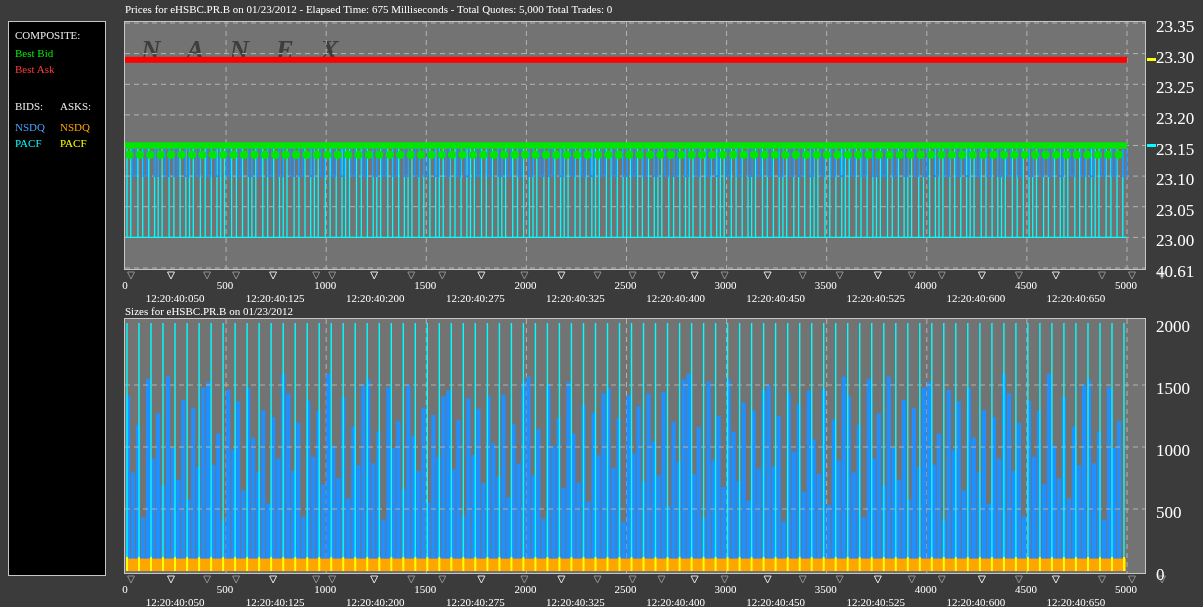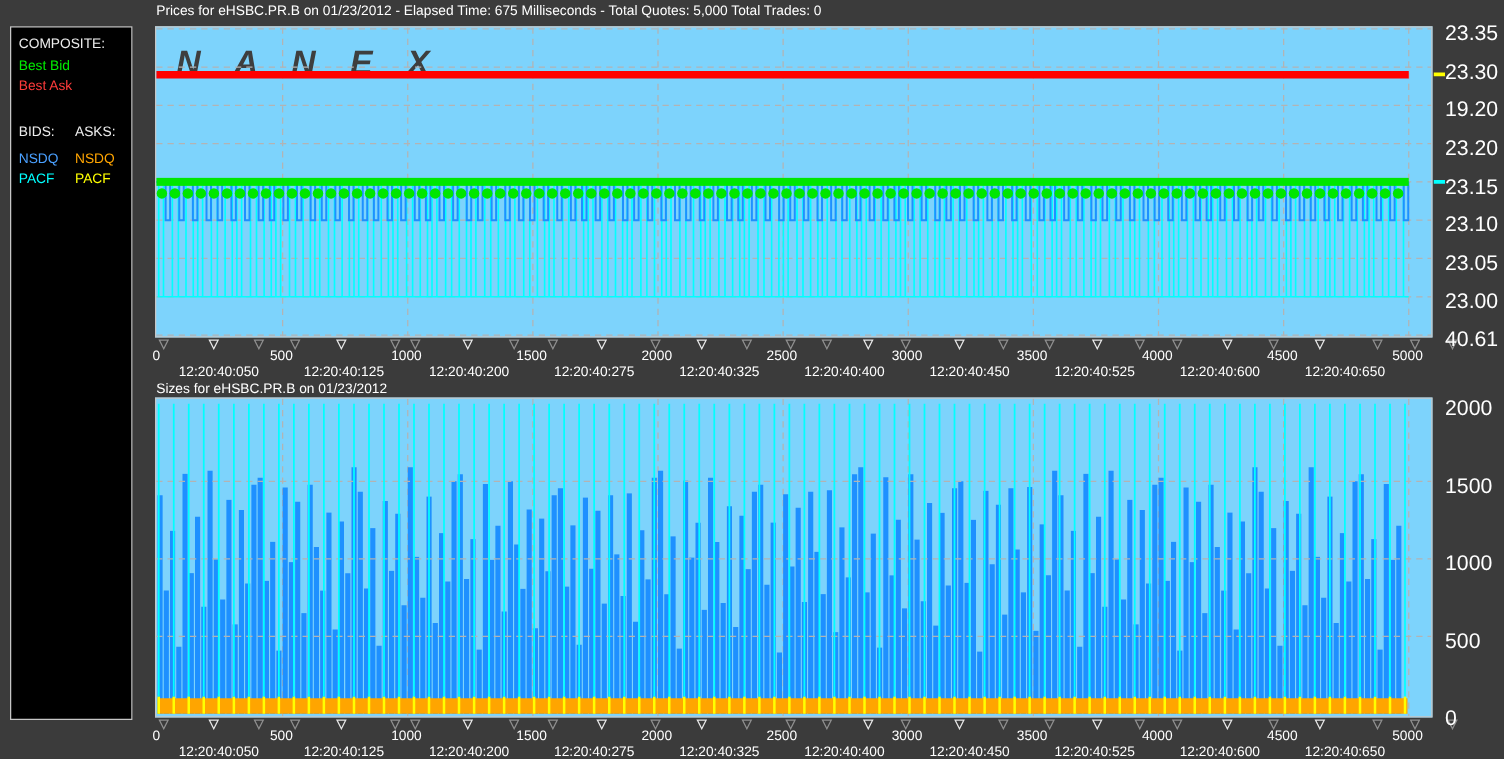--- a/index.html
+++ b/index.html
@@ -1,19 +1,19 @@
 <!DOCTYPE html>
 <html><head>
 <meta charset="utf-8">
 <style>
   html,body{margin:0;padding:0;background:#3b3b3b;}
   .screen{position:relative;width:1203px;height:607px;background:#3b3b3b;overflow:hidden;
-          font-family:Liberation Sans, sans-serif;}
+          font-family:Liberation Serif, serif;}
   .txt{position:absolute;font-size:11px;color:#ffffff;white-space:nowrap;}
-  .plot{position:absolute;background:#7dd3fc;border:1px solid #c6c6c6;}
+  .plot{position:absolute;background:#737373;border:1px solid #c6c6c6;}
   .sidebar{position:absolute;left:8px;top:21px;width:96px;height:553px;background:#000;border:1px solid #c6c6c6;}
   .sb{position:absolute;font-size:11px;white-space:nowrap;color:#ececec;}
   .wm{font-size:27px;font-style:italic;font-weight:bold;fill:#3e3e3e;letter-spacing:10px;}
   .tick{position:absolute;font-size:11px;color:#fff;transform:translateX(-50%);white-space:nowrap;}
   .ylab{position:absolute;font-size:17px;color:#fff;white-space:nowrap;}
   .edge-tick{position:absolute;width:9px;height:3px;}
   svg{display:block;}
 </style>
 </head>
 <body>
@@ -218,21 +218,21 @@
       <span class="tick" style="left: 575.45px; top: 292px;">12:20:40:325</span>
       <span class="tick" style="left: 675.55px; top: 292px;">12:20:40:400</span>
       <span class="tick" style="left: 775.65px; top: 292px;">12:20:40:450</span>
       <span class="tick" style="left: 875.75px; top: 292px;">12:20:40:525</span>
       <span class="tick" style="left: 975.85px; top: 292px;">12:20:40:600</span>
       <span class="tick" style="left: 1075.95px; top: 292px;">12:20:40:650</span>
     </div>
   <div id="priceYAxis">
       <span class="ylab" style="left: 1156px; top: 17px;">23.35</span>
       <span class="ylab" style="left: 1156px; top: 48px;">23.30</span>
-      <span class="ylab" style="left: 1156px; top: 78px;">19.20</span>
+      <span class="ylab" style="left: 1156px; top: 78px;">23.25</span>
       <span class="ylab" style="left: 1156px; top: 109px;">23.20</span>
       <span class="ylab" style="left: 1156px; top: 140px;">23.15</span>
       <span class="ylab" style="left: 1156px; top: 170px;">23.10</span>
       <span class="ylab" style="left: 1156px; top: 201px;">23.05</span>
       <span class="ylab" style="left: 1156px; top: 231px;">23.00</span>
       <span class="ylab" style="left: 1156px; top: 262px;">40.61</span>
     </div>
 
   <div class="txt" style="left:125px;top:305px;">Sizes for  eHSBC.PR.B  on  01/23/2012</div>
   <div class="plot" style="left:124px;top:318px;width:1020px;height:254px;">

